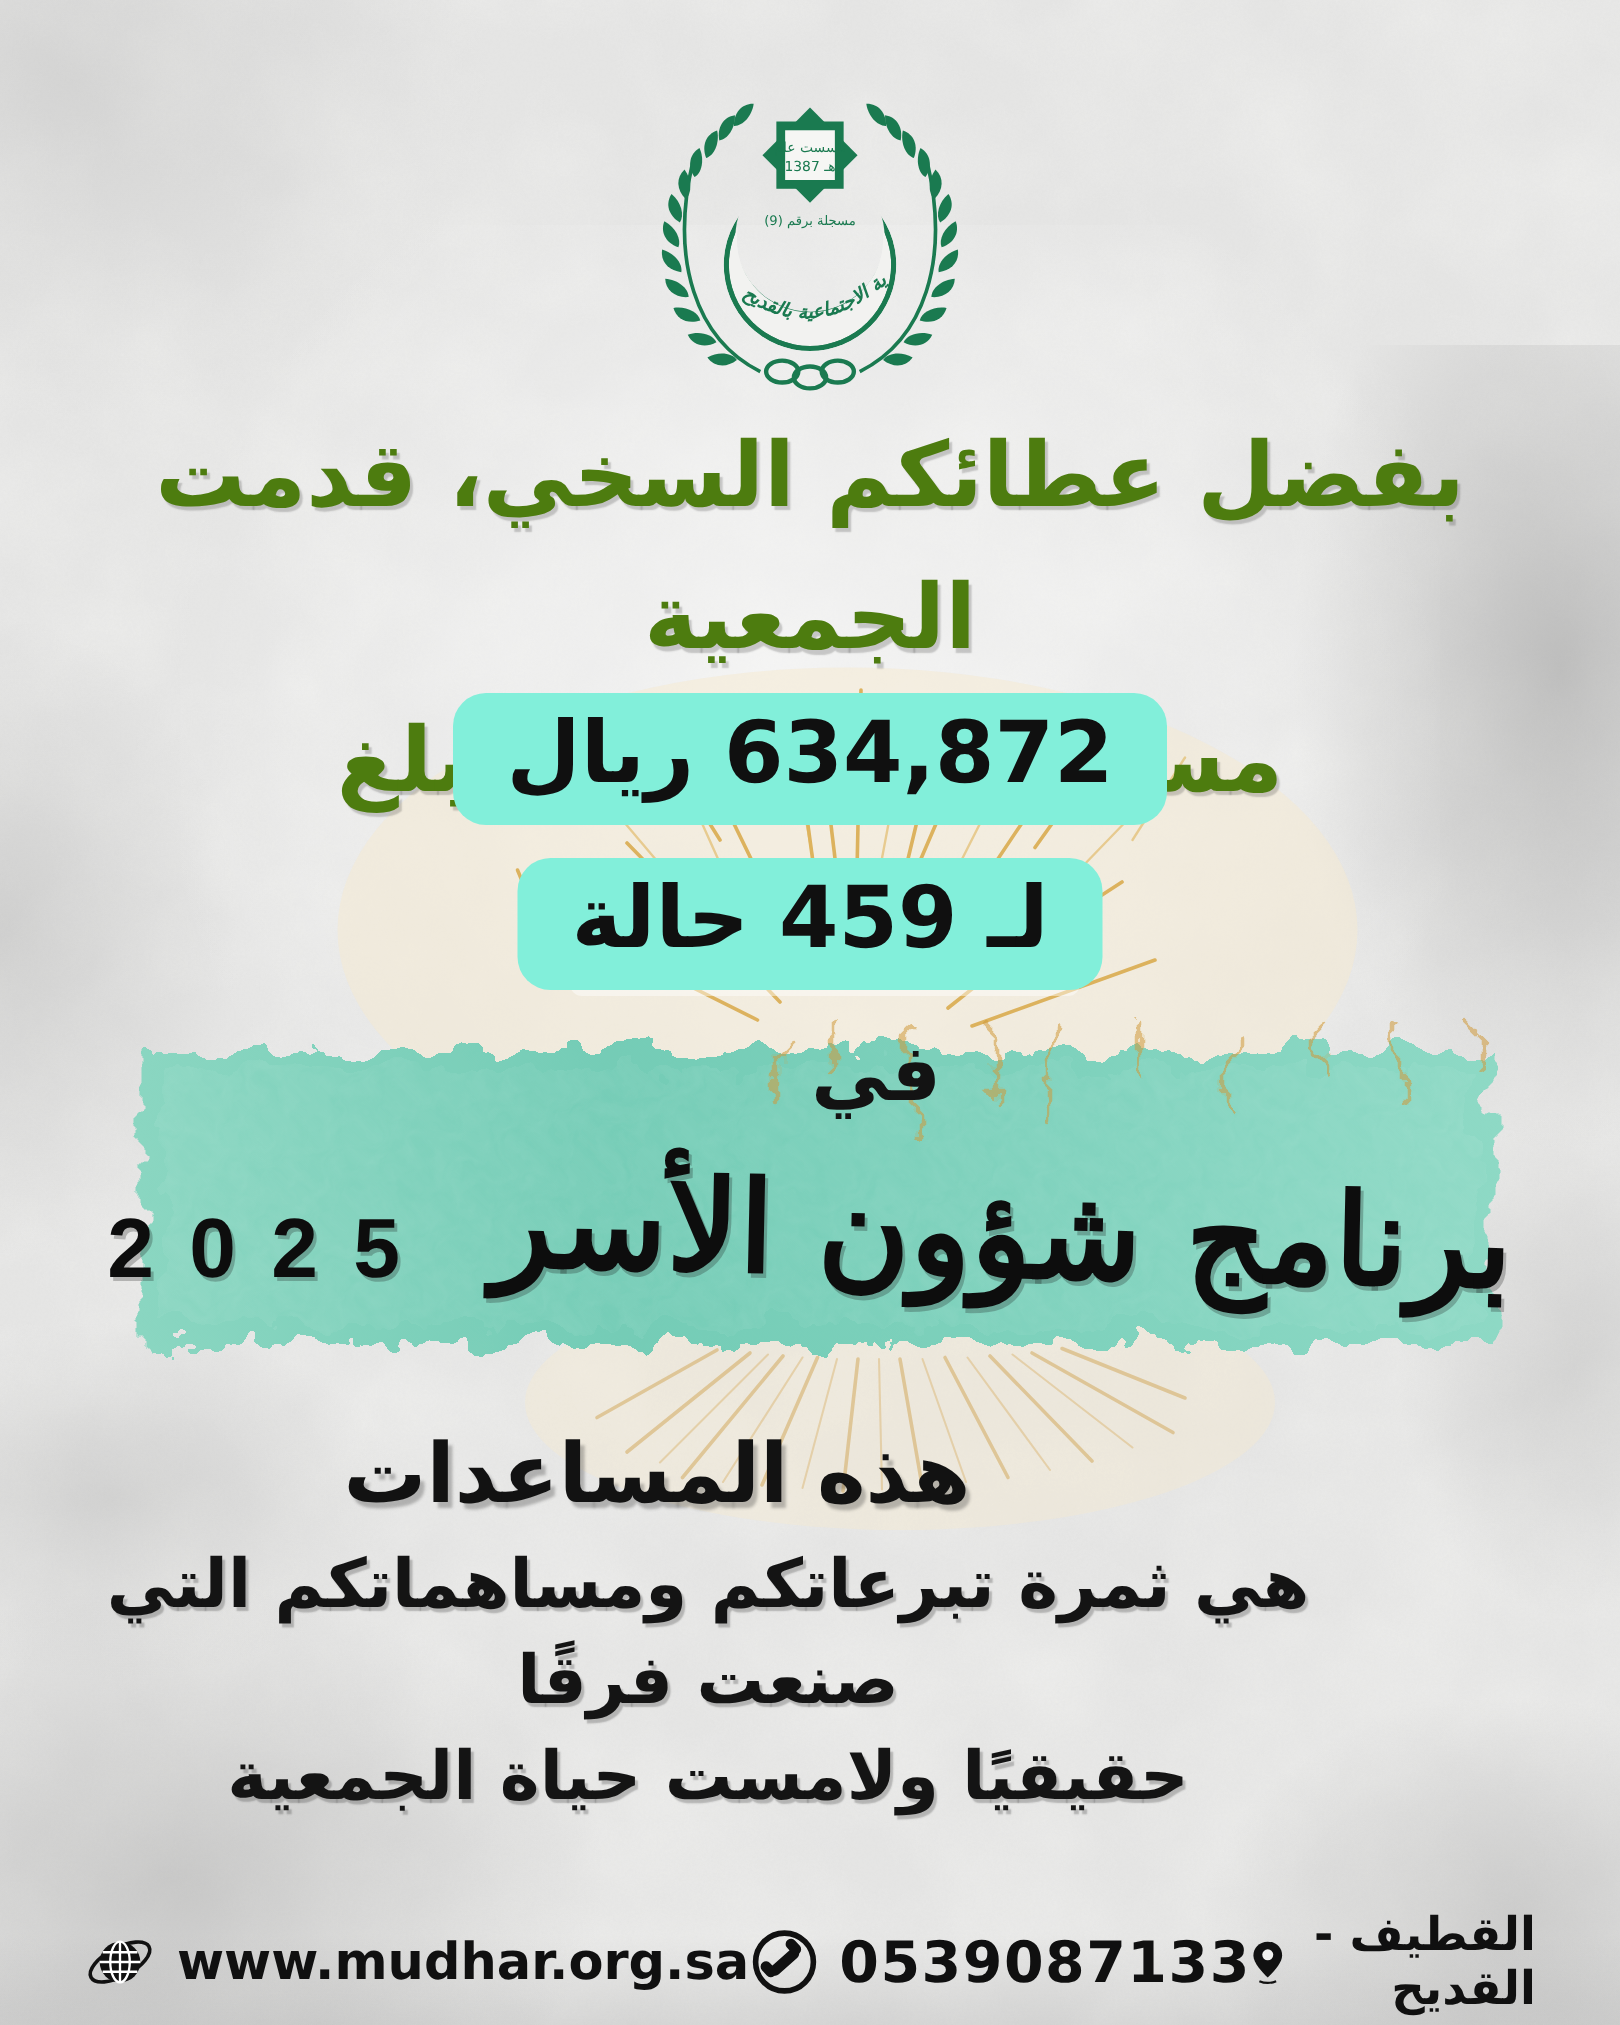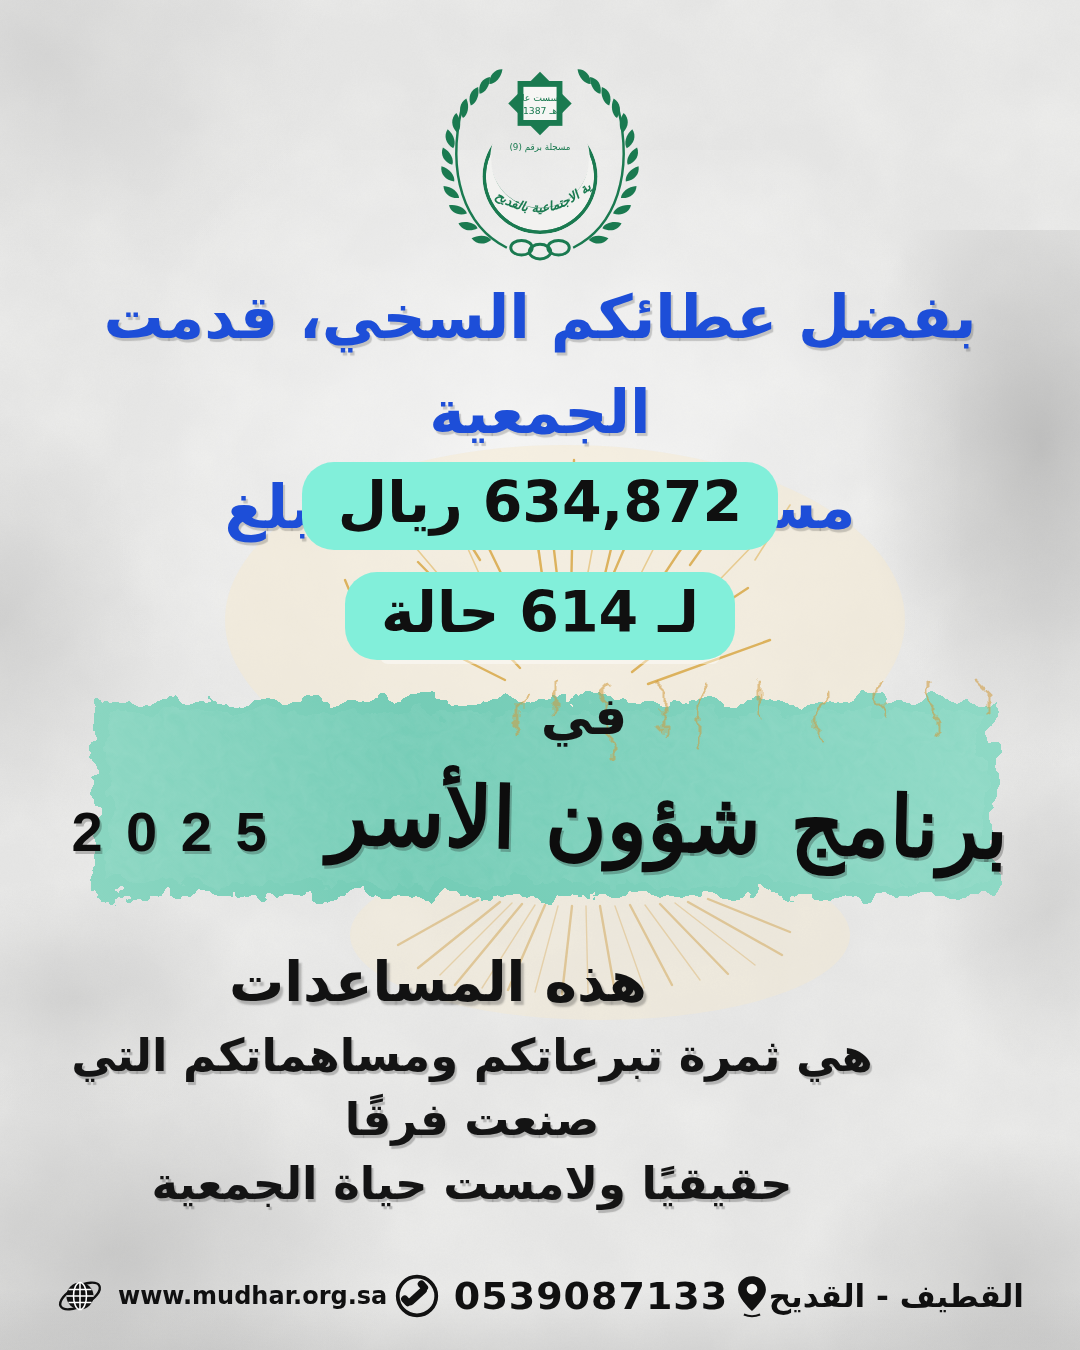--- a/index.html
+++ b/index.html
@@ -13,24 +13,24 @@
   .p4{left:800px;top:1130px;width:320px;height:250px;background:radial-gradient(ellipse at 65% 60%,rgba(140,140,140,.30),rgba(140,140,140,0) 70%);}
   .p5{left:-70px;top:-50px;width:400px;height:330px;background:radial-gradient(ellipse at 30% 30%,rgba(158,158,158,.24),rgba(158,158,158,0) 70%);}
   .p6{left:-10px;top:880px;width:280px;height:240px;background:radial-gradient(ellipse at 30% 50%,rgba(148,148,148,.25),rgba(148,148,148,0) 70%);}
   .p7{left:930px;top:740px;width:170px;height:340px;background:radial-gradient(ellipse at 70% 50%,rgba(140,140,140,.22),rgba(140,140,140,0) 70%);}
   .p8{left:120px;top:150px;width:840px;height:740px;background:radial-gradient(ellipse at 50% 45%,rgba(255,255,255,.55),rgba(255,255,255,0) 75%);}
   .p9{left:0;top:1290px;width:1080px;height:60px;background:linear-gradient(rgba(120,120,120,0),rgba(120,120,120,.16));}
 
   .logo{position:absolute;left:423px;top:46px;width:234px;height:226px;}
 
   .headline{position:absolute;left:0;top:270px;width:1080px;text-align:center;direction:rtl;
-    color:#1d4ed8;font-weight:800;font-size:60px;line-height:95px;letter-spacing:-1px;
+    color:#4d7c0f;font-weight:800;font-size:60px;line-height:95px;letter-spacing:-1px;
     text-shadow:2px 3px 1px rgba(40,40,40,.22);}
   .badges{position:absolute;left:0;top:462px;width:1080px;text-align:center;direction:rtl;}
-  .pill{display:inline-block;background:#82efda;border-radius:32px;padding:6px 36px 14px 36px;
+  .pill{display:inline-block;background:#82efda;border-radius:22px;padding:6px 36px 14px 36px;
     color:#101010;font-weight:700;font-size:57px;line-height:68px;box-shadow:0 0 0 0 transparent;}
   .pill-amount{margin-bottom:22px;}
   .fi{position:absolute;left:0;top:686px;width:1080px;text-align:center;z-index:6;
     color:#131313;font-weight:800;font-size:52px;padding-left:44px;}
   .band-svg{position:absolute;left:0;top:678px;width:1080px;height:250px;z-index:3;}
   .program-line{position:absolute;left:0;top:772px;width:1080px;z-index:5;direction:rtl;
     display:flex;justify-content:center;align-items:baseline;gap:38px;color:#0d0d0d;}
   .program-title{font-family:"DejaVu Serif","Liberation Serif",serif;font-weight:700;font-size:84px;
     transform:rotate(1.2deg);text-shadow:2px 3px 0 rgba(20,20,20,.25);}
   .program-year{font-family:Liberation Sans, sans-serif;font-weight:700;font-size:56px;
@@ -38,21 +38,21 @@
   .closing-heading{position:absolute;left:0;top:950px;width:876px;text-align:center;direction:rtl;
     color:#121212;font-weight:900;font-size:55px;text-shadow:3px 4px 2px rgba(50,50,50,.3);}
   .closing-par{position:absolute;left:0;top:1024px;width:944px;text-align:center;direction:rtl;
     color:#141414;font-weight:700;font-size:45px;line-height:64px;text-shadow:2px 3px 1px rgba(50,50,50,.28);}
 
   .footer{position:absolute;left:0;top:1272px;width:1080px;padding:0 56px;box-sizing:border-box;
     display:flex;justify-content:space-between;align-items:center;color:#101010;}
   .f-group{display:flex;align-items:center;gap:14px;}
   .f-group.rtl{direction:rtl;gap:0;}
   .f-icon{display:block;}
-  .website-text{font-size:24px;font-weight:700;letter-spacing:0;}
+  .website-text{font-size:34px;font-weight:700;letter-spacing:0;}
   .phone-text{font-size:38px;font-weight:700;letter-spacing:1px;}
   .location-text{font-size:31px;font-weight:800;}
 </style>
 </head>
 <body>
 
 <div class="canvas">
 
   <svg class="layer" width="1080" height="1350" aria-hidden="true">
     <defs>
@@ -204,21 +204,21 @@
     </g>
   </svg>
 
   <div class="headline">
     <div>بفضل عطائكم السخي، قدمت الجمعية</div>
     <div>مساعدات نقدية بمبلغ</div>
   </div>
 
   <div class="badges">
     <div><span class="pill pill-amount">634,872 ريال</span></div>
-    <div><span class="pill">لـ 614 حالة</span></div>
+    <div><span class="pill">لـ 459 حالة</span></div>
   </div>
 
   <svg class="band-svg" viewBox="0 0 1080 250" aria-hidden="true">
     <defs>
       <filter id="roughEdge" x="-6%" y="-15%" width="112%" height="130%">
         <feTurbulence type="fractalNoise" baseFrequency="0.032" numOctaves="4" seed="7" result="t"></feTurbulence>
         <feDisplacementMap in="SourceGraphic" in2="t" scale="34"></feDisplacementMap>
       </filter>
       <linearGradient id="bandGrad" x1="0" y1="0" x2="1" y2="0">
         <stop offset="0" stop-color="#8ad6c1"></stop>

